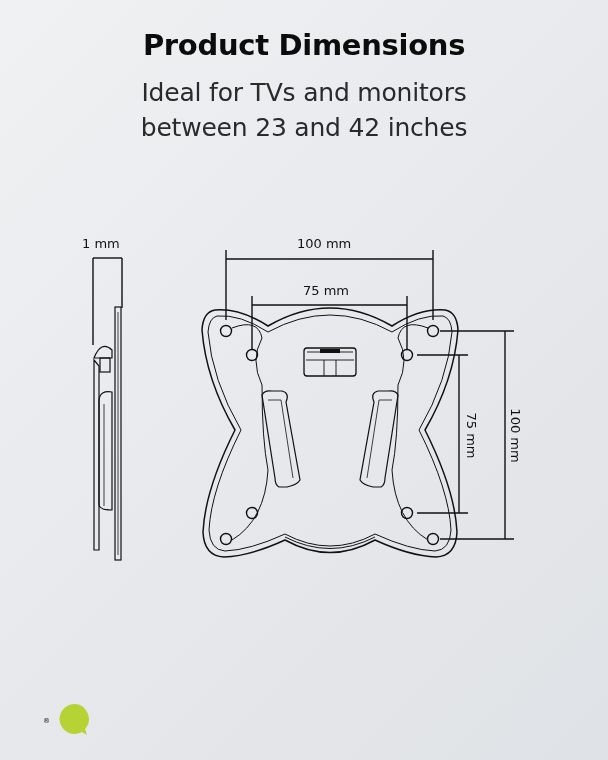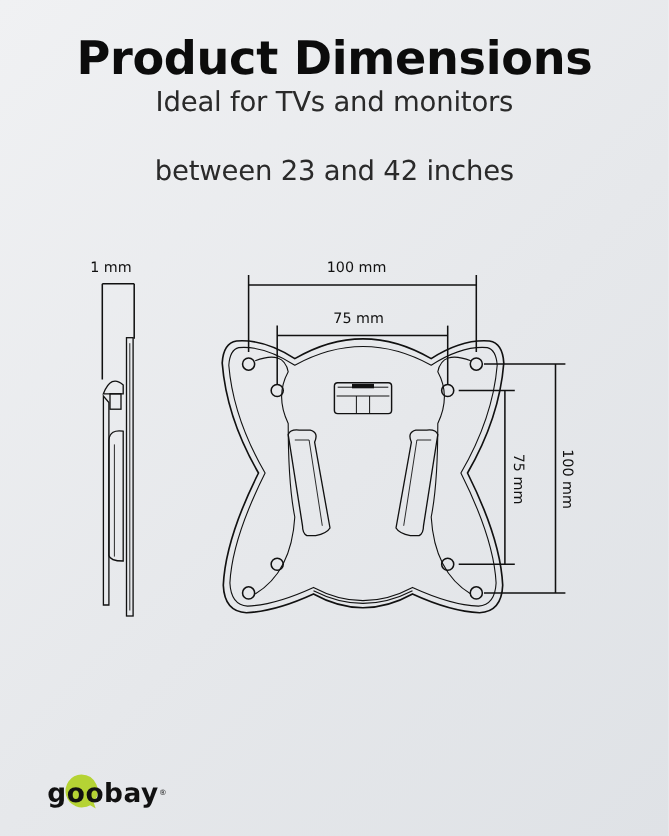--- a/index.html
+++ b/index.html
@@ -3,29 +3,29 @@
   <meta charset="utf-8">
   <style>
     html, body { margin: 0; padding: 0; }
     body {
       width: 608px; height: 760px; overflow: hidden; position: relative;
       background: linear-gradient(135deg, #f0f1f3 0%, #e6e8eb 55%, #dfe2e6 100%);
       font-family: "DejaVu Sans", sans-serif; color: #111;
     }
     .title {
       position: absolute; left: 0; right: 0; top: 28px; text-align: center;
-      font-size: 42px; font-weight: bold; letter-spacing: -0.3px; color: #0c0c0c;
+      font-size: 29px; font-weight: bold; letter-spacing: -0.3px; color: #0c0c0c;
     }
     .subtitle {
       position: absolute; left: 0; right: 0; text-align: center;
       font-size: 25px; font-weight: normal; color: #2a2a2a; letter-spacing: -0.2px;
       font-family: "DejaVu Sans", sans-serif;
     }
     .sub1 { top: 78px; }
-    .sub2 { top: 113px; margin-top: 28px; }
+    .sub2 { top: 113px; }
     svg.drawing { position: absolute; left: 0; top: 0; }
     .dim-label {
       position: absolute; font-size: 13px; color: #111; white-space: nowrap;
       font-family: "DejaVu Sans", sans-serif;
     }
     .vert { transform: rotate(90deg); transform-origin: center center; }
     .logo {
       position: absolute; left: 43px; top: 706px; height: 30px; display: flex; align-items: center;
     }
     .logo-text { font-size: 24px; font-weight: bold; color: #111; letter-spacing: 0.5px; position: relative; z-index: 2; }
@@ -113,15 +113,14 @@
 <div class="dim-label" style="left:82px; top:236px;">1 mm</div>
 <div class="dim-label" style="left:297px; top:236px;">100 mm</div>
 <div class="dim-label" style="left:303px; top:283px;">75 mm</div>
 <div class="dim-label vert" style="left:448px; top:428px;">75 mm</div>
 <div class="dim-label vert" style="left:488px; top:428px;">100 mm</div>
 
 <div class="logo">
   <svg class="logo-bubble" viewBox="0 0 34 34">
     <path d="M17 2 A15 15 0 1 0 25 30 L30 33 L28 27 A15 15 0 0 0 17 2 Z" fill="#b5d334"></path>
   </svg>
-  <span class="logo-text">goobay</span>
   <span class="logo-reg">®</span>
 </div>
 
 </body></html>

